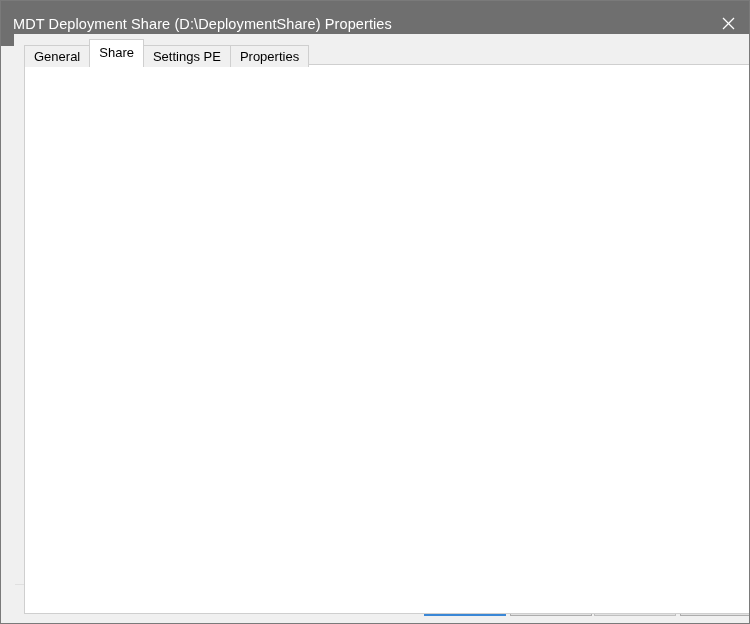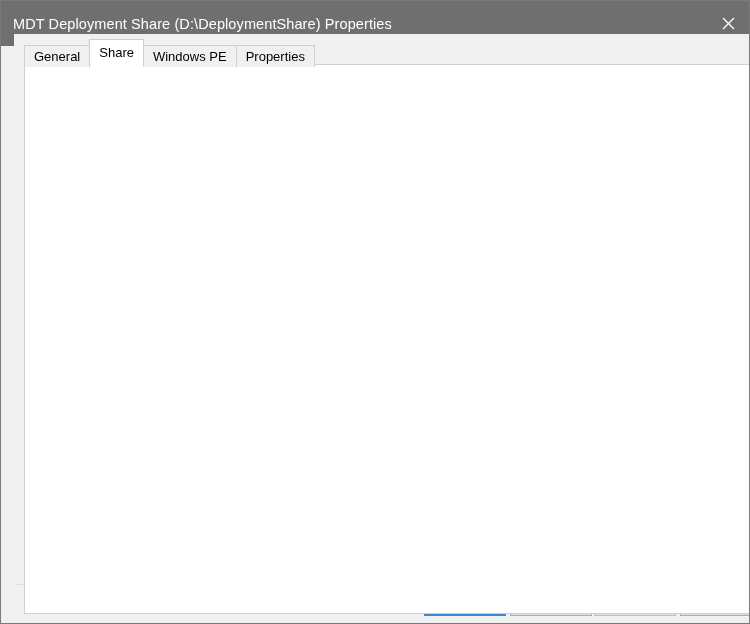--- a/index.html
+++ b/index.html
@@ -245,21 +245,21 @@
     </div>
   </div>
 
   <div class="dialog-body">
 
     <div class="tabpanel"></div>
 
     <div class="tabstrip">
       <div class="tab">General</div>
       <div class="tab selected">Share</div>
-      <div class="tab">Windows PE</div>
+      <div class="tab">Settings PE</div>
       <div class="tab">Properties</div>
     </div>
 
     <div class="editor">
       <div class="editor-text" id="editor-text">
         <div class="caret"></div>
       <div class="editor-line">[Settings]</div>
           <div class="editor-line">Priority=Default</div>
           <div class="editor-line">Properties=MyCustomProperty</div>
           <div class="editor-line blank">&nbsp;</div>

